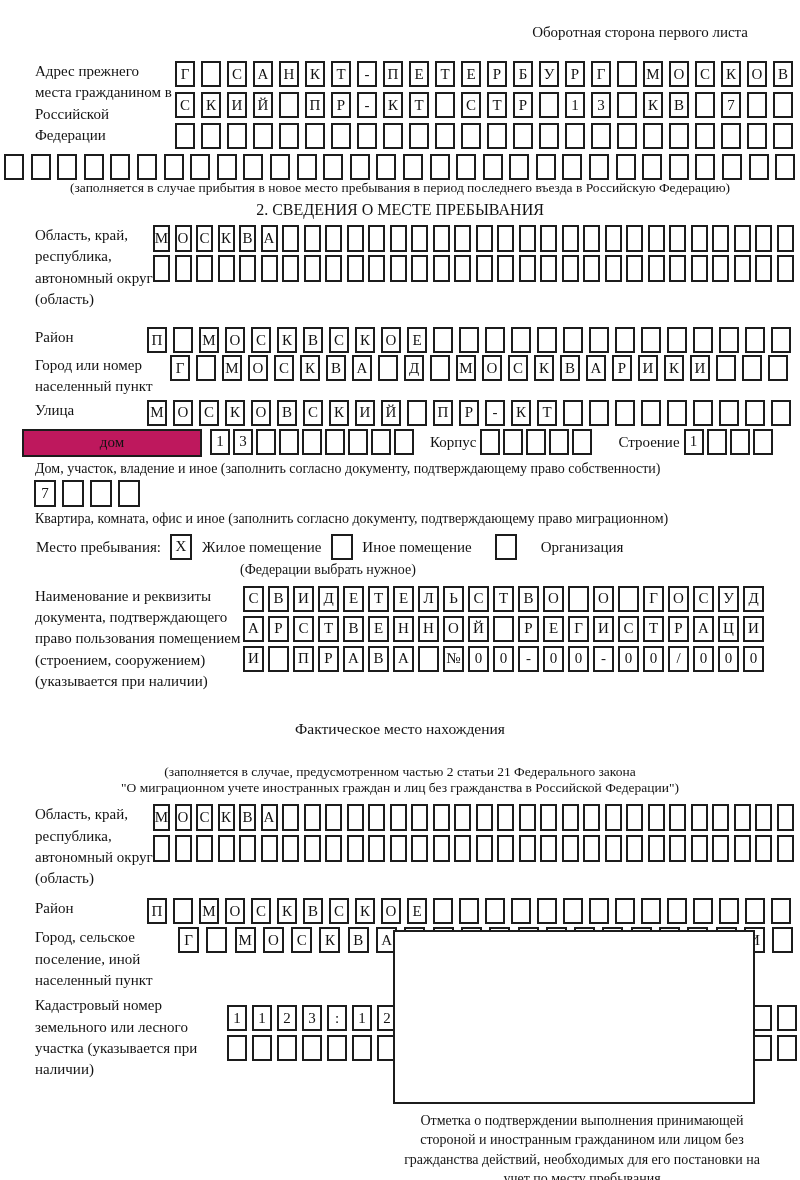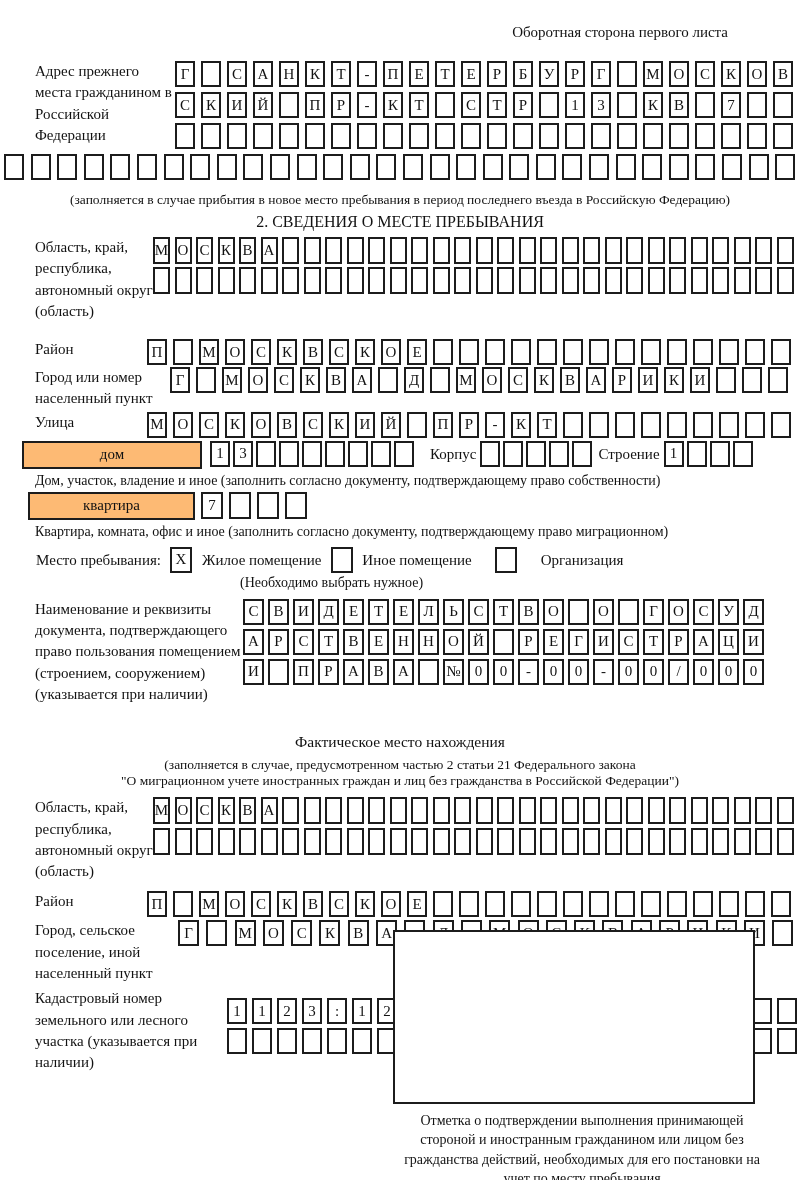--- a/index.html
+++ b/index.html
@@ -2,21 +2,21 @@
 <html><head>
 <meta charset="utf-8">
 <style>
   html,body { margin:0; padding:0; }
   body {
     width:800px; height:1180px; background:#ffffff; color:#121212;
     font-family:"Liberation Serif", serif; position:relative; overflow:hidden;
   }
   .page { position:relative; width:800px; height:1180px; }
 
-  .hdr-note { margin-top:24px; padding-right:72px; text-align:right; font-size:15px; }
+  .hdr-note { margin-top:24px; padding-right:52px; text-align:right; font-size:15px; }
 
   .frow { display:flex; align-items:flex-start; }
   .flabel { margin-left:35px; font-size:15px; line-height:1.42; }
   .rowstack { display:flex; flex-direction:column; }
 
   .cells { display:flex; }
   .cell {
     box-sizing:border-box; border:2px solid #1c1c1c; height:26px; width:20px;
     display:flex; align-items:center; justify-content:center;
     font-size:15px; flex:0 0 auto; background:#fff;
@@ -26,21 +26,21 @@
   .w22 .cell { width:22px; height:27px; }
   .g3  { gap:3px; }  .g4  { gap:4px; }  .g45 { gap:4.5px; }
   .g5  { gap:5px; }  .g6  { gap:6px; }  .g66 { gap:6.6px; } .g73 { gap:7.3px; }
 
   .note-c { text-align:center; font-size:13.5px; }
   .note-l { margin-left:35px; font-size:14px; }
   .title  { text-align:center; font-size:16px; font-weight:normal; }
 
   .box-label {
     box-sizing:border-box; border:2px solid #1c1c1c; height:28px;
-    display:flex; align-items:center; justify-content:center; font-size:15px; background:#fdba74;
+    display:flex; align-items:center; justify-content:center; font-size:15px; background:#be185d;
   }
   .checkbox {
     box-sizing:border-box; border:2px solid #1c1c1c; width:22px; height:26px;
     display:flex; align-items:center; justify-content:center; font-size:15px; flex:0 0 auto; background:#fff;
   }
   .inline-lbl { font-size:15px; line-height:26px; white-space:nowrap; }
 
   .stamp-wrap { position:absolute; left:393px; top:906px; width:380px; }
   .stamp-box  { box-sizing:border-box; border:2px solid #1c1c1c; width:362px; height:174px; background:#fff; }
   .stamp-cap  { margin-top:7px; width:378px; text-align:center; font-size:14px; line-height:1.38; }
@@ -160,21 +160,21 @@
       <div class="cell"></div>
       <div class="cell"></div>
       <div class="cell"></div>
       <div class="cell"></div>
       <div class="cell"></div>
       <div class="cell"></div>
       <div class="cell"></div>
       <div class="cell"></div>
       <div class="cell"></div>
     </div>
-  <div class="note-c" style="margin-top:12px">(заполняется в случае прибытия в новое место пребывания в период последнего въезда в Российскую Федерацию)</div>
+  <div class="note-c" style="margin-top:0">(заполняется в случае прибытия в новое место пребывания в период последнего въезда в Российскую Федерацию)</div>
 
   <div class="title" style="margin-top:5px">2. СВЕДЕНИЯ О МЕСТЕ ПРЕБЫВАНИЯ</div>
 
   <div class="frow" style="margin-top:6px">
     <div class="flabel" style="width:118px">Область, край, республика, автономный округ (область)</div>
     <div class="rowstack" style="gap:3px">
       <div class="cells w17 g45">
           <div class="cell">М</div>
           <div class="cell">О</div>
           <div class="cell">С</div>
@@ -347,51 +347,50 @@
         <div class="cell"></div>
       </div>
     <div class="inline-lbl" style="margin-left:16px">Корпус</div>
     <div class="cells g3" style="margin-left:4px">
         <div class="cell"></div>
         <div class="cell"></div>
         <div class="cell"></div>
         <div class="cell"></div>
         <div class="cell"></div>
       </div>
-    <div class="inline-lbl" style="margin-left:6px">Строение</div>
+    <div class="inline-lbl" style="margin-left:26px">Строение</div>
     <div class="cells g3" style="margin-left:4px">
         <div class="cell">1</div>
         <div class="cell"></div>
         <div class="cell"></div>
         <div class="cell"></div>
       </div>
   </div>
   <div class="note-l" style="margin-top:4px">Дом, участок, владение и иное (заполнить согласно документу, подтверждающему право собственности)</div>
 
   <div class="frow" style="margin-left:28px; margin-top:3px">
-    <div class="box-label" style="width:167px">квартира</div>
     <div class="cells w22 g6" style="margin-left:6px">
         <div class="cell">7</div>
         <div class="cell"></div>
         <div class="cell"></div>
         <div class="cell"></div>
       </div>
   </div>
   <div class="note-l" style="margin-top:4px">Квартира, комната, офис и иное (заполнить согласно документу, подтверждающему право миграционном)</div>
 
   <div class="frow" style="margin-left:36px; margin-top:7px">
     <div class="inline-lbl">Место пребывания:</div>
     <div class="checkbox" style="margin-left:9px">X</div>
     <div class="inline-lbl" style="margin-left:10px">Жилое помещение</div>
     <div class="checkbox" style="margin-left:10px"></div>
     <div class="inline-lbl" style="margin-left:9px">Иное помещение</div>
     <div class="checkbox" style="margin-left:23px"></div>
     <div class="inline-lbl" style="margin-left:24px">Организация</div>
   </div>
-  <div style="margin-left:240px; font-size:14px; margin-top:2px">(Необходимо выбрать нужное)</div>
+  <div style="margin-left:240px; font-size:14px; margin-top:2px">(Федерации выбрать нужное)</div>
 
   <div class="frow" style="margin-top:8px">
     <div class="flabel" style="width:208px">Наименование и реквизиты документа, подтверждающего право пользования помещением (строением, сооружением) (указывается при наличии)</div>
     <div class="rowstack" style="gap:4px">
       <div class="cells w21 g4">
           <div class="cell">С</div>
           <div class="cell">В</div>
           <div class="cell">И</div>
           <div class="cell">Д</div>
           <div class="cell">Е</div>
@@ -455,21 +454,21 @@
           <div class="cell">0</div>
           <div class="cell">/</div>
           <div class="cell">0</div>
           <div class="cell">0</div>
           <div class="cell">0</div>
         </div>
     </div>
   </div>
 
   <div class="title" style="margin-top:28px; font-size:15.5px">Фактическое место нахождения</div>
-  <div class="note-c" style="margin-top:6px">(заполняется в случае, предусмотренном частью 2 статьи 21 Федерального закона</div>
+  <div class="note-c" style="margin-top:26px">(заполняется в случае, предусмотренном частью 2 статьи 21 Федерального закона</div>
   <div class="note-c">"О миграционном учете иностранных граждан и лиц без гражданства в Российской Федерации")</div>
 
   <div class="frow" style="margin-top:8px">
     <div class="flabel" style="width:118px">Область, край, республика, автономный округ (область)</div>
     <div class="rowstack" style="gap:4px">
       <div class="cells w17 g45">
           <div class="cell">М</div>
           <div class="cell">О</div>
           <div class="cell">С</div>
           <div class="cell">К</div>

